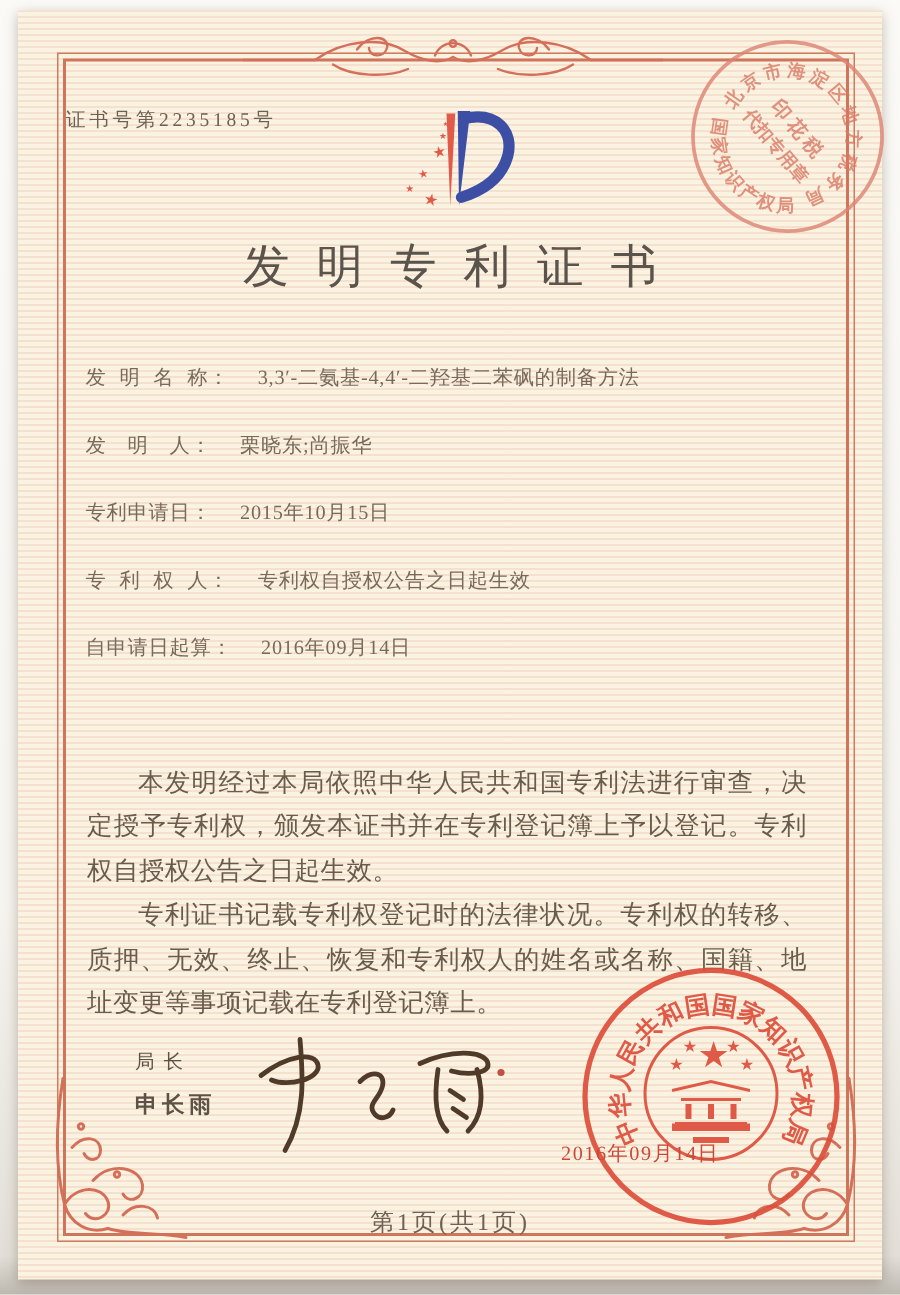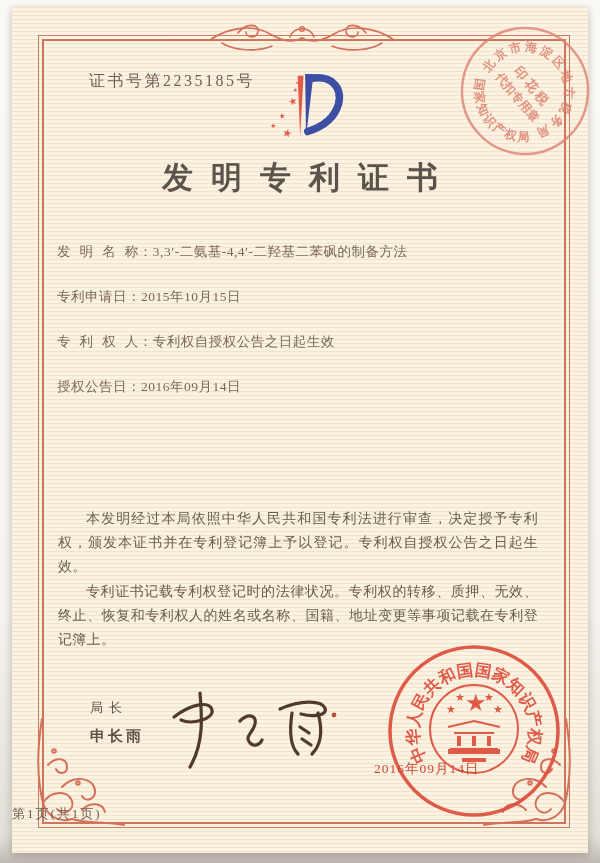--- a/index.html
+++ b/index.html
@@ -12,41 +12,41 @@
     position:absolute;left:12px;top:7px;width:576px;height:846px;
     background-color:#fbf3e2;
     background-image:repeating-linear-gradient(to bottom,
       rgba(223,148,125,.20) 0px, rgba(223,148,125,.20) 1px,
       rgba(255,255,255,0) 1px, rgba(255,255,255,0) 4px);
     box-shadow:0 2px 8px rgba(90,70,50,.35);
   }
   .frame-outer{position:absolute;left:26px;top:28px;right:18px;bottom:25px;
     border:1px solid #d07a5f;}
   .frame-inner{position:absolute;inset:3px;border:2px solid #cf755c;}
-  .cert-no{position:absolute;left:32px;top:64px;font-size:16px;color:#6e6054;letter-spacing:2.5px;padding-left:45px;}
+  .cert-no{position:absolute;left:32px;top:64px;font-size:13px;color:#6e6054;letter-spacing:2.5px;}
   .logo{position:absolute;left:244px;top:58px;width:100px;height:88px;}
   .tax-stamp{position:absolute;left:443px;top:14px;width:140px;height:140px;
     transform:rotate(50deg);opacity:.8;}
   .title{position:absolute;left:0;right:0;top:150px;text-align:center;
-    font-size:31px;color:#5a544c;letter-spacing:18px;text-indent:18px;font-weight:700;}
+    font-size:31px;color:#5a544c;letter-spacing:18px;text-indent:18px;font-weight:400;}
   .fields{position:absolute;left:45px;top:236px;right:30px;}
   .field-row{height:45px;font-size:13.5px;color:#79695a;letter-spacing:.5px;white-space:nowrap;}
   .field-label{display:inline-block;font-family:Liberation Mono, monospace;}
-  .field-value{display:inline-block;margin-left:0;}
+  .field-value{display:inline-block;margin-left:19px;}
   .body-text{position:absolute;left:46px;right:50px;top:500px;
-    font-size:14px;line-height:1.73;color:#6a5c4c;letter-spacing:.3px;text-align:justify;}
+    font-size:17px;line-height:1.73;color:#6a5c4c;letter-spacing:.3px;text-align:justify;}
   .body-text p{margin:0;text-indent:2em;}
   .signer{position:absolute;left:78px;top:692px;color:#5d5246;}
   .signer .t1{font-size:13px;letter-spacing:6px;}
   .signer .t2{font-size:15px;letter-spacing:3px;margin-top:10px;font-weight:bold;}
   .signature{position:absolute;left:138px;top:678px;width:200px;height:92px;}
   .official-seal{position:absolute;left:372px;top:634px;width:180px;height:180px;opacity:.92;}
   .seal-date{position:absolute;left:362px;top:753px;font-size:13.5px;color:#cc4736;letter-spacing:1px;}
-  .footer{position:absolute;left:0;right:0;top:798px;
-    font-size:13px;color:#6e6054;letter-spacing:2px;}
+  .footer{position:absolute;left:0;right:0;top:798px;text-align:center;
+    font-size:16px;color:#6e6054;letter-spacing:2px;}
   .flourish-top{position:absolute;left:150px;top:12px;width:280px;height:42px;}
   .corner{position:absolute;width:112px;height:112px;top:710px;}
   .corner.bl{left:20px;}
   .corner.br{right:12px;transform:scaleX(-1);}
   svg{display:block;}
 </style>
 </head>
 <body>
 
 <div class="paper">
@@ -149,27 +149,30 @@
     </svg>
   </div>
 
   <div class="title">发明专利证书</div>
 
   <div class="fields">
     <div class="field-row">
       <span class="field-label">发 明 名 称：</span><span class="field-value">3,3′-二氨基-4,4′-二羟基二苯砜的制备方法</span>
     </div>
     <div class="field-row">
+      <span class="field-label">发　明　人：</span><span class="field-value">栗晓东;尚振华</span>
+    </div>
+    <div class="field-row">
       <span class="field-label">专利申请日：</span><span class="field-value">2015年10月15日</span>
     </div>
     <div class="field-row">
       <span class="field-label">专 利 权 人：</span><span class="field-value">专利权自授权公告之日起生效</span>
     </div>
     <div class="field-row">
-      <span class="field-label">授权公告日：</span><span class="field-value">2016年09月14日</span>
+      <span class="field-label">自申请日起算：</span><span class="field-value">2016年09月14日</span>
     </div>
   </div>
 
   <div class="body-text">
     <p>本发明经过本局依照中华人民共和国专利法进行审查，决定授予专利权，颁发本证书并在专利登记簿上予以登记。专利权自授权公告之日起生效。</p>
     <p>专利证书记载专利权登记时的法律状况。专利权的转移、质押、无效、终止、恢复和专利权人的姓名或名称、国籍、地址变更等事项记载在专利登记簿上。</p>
   </div>
 
   <div class="signer">
     <div class="t1">局长</div>

